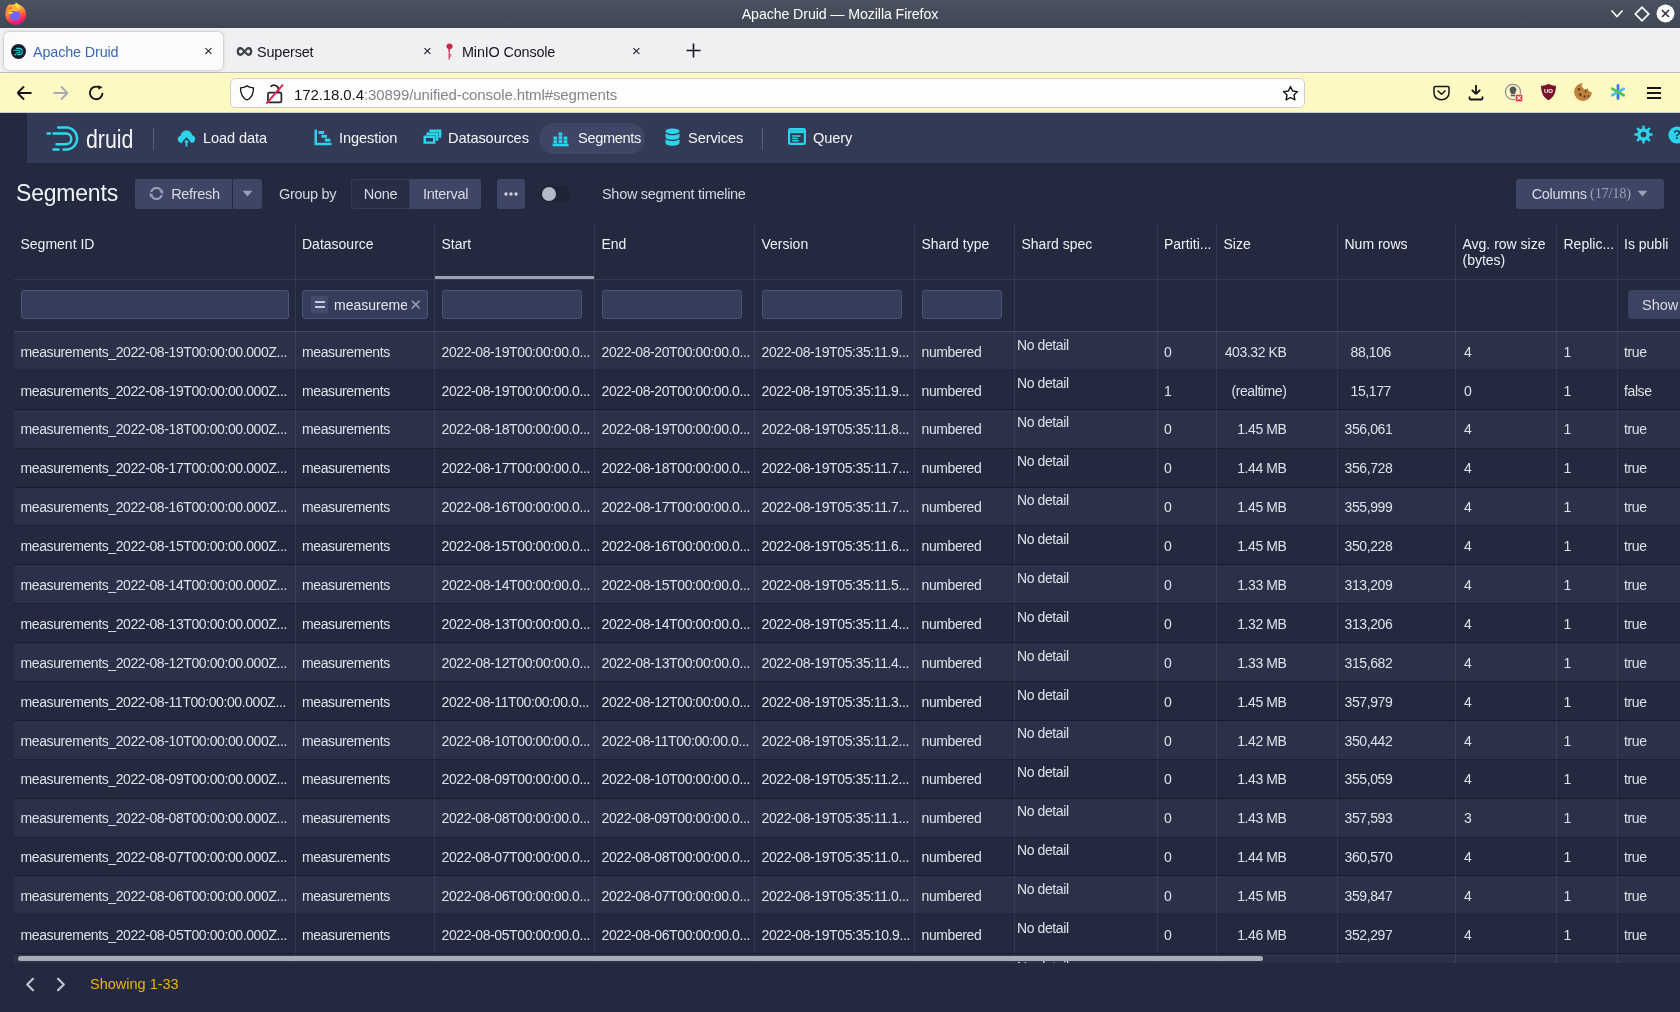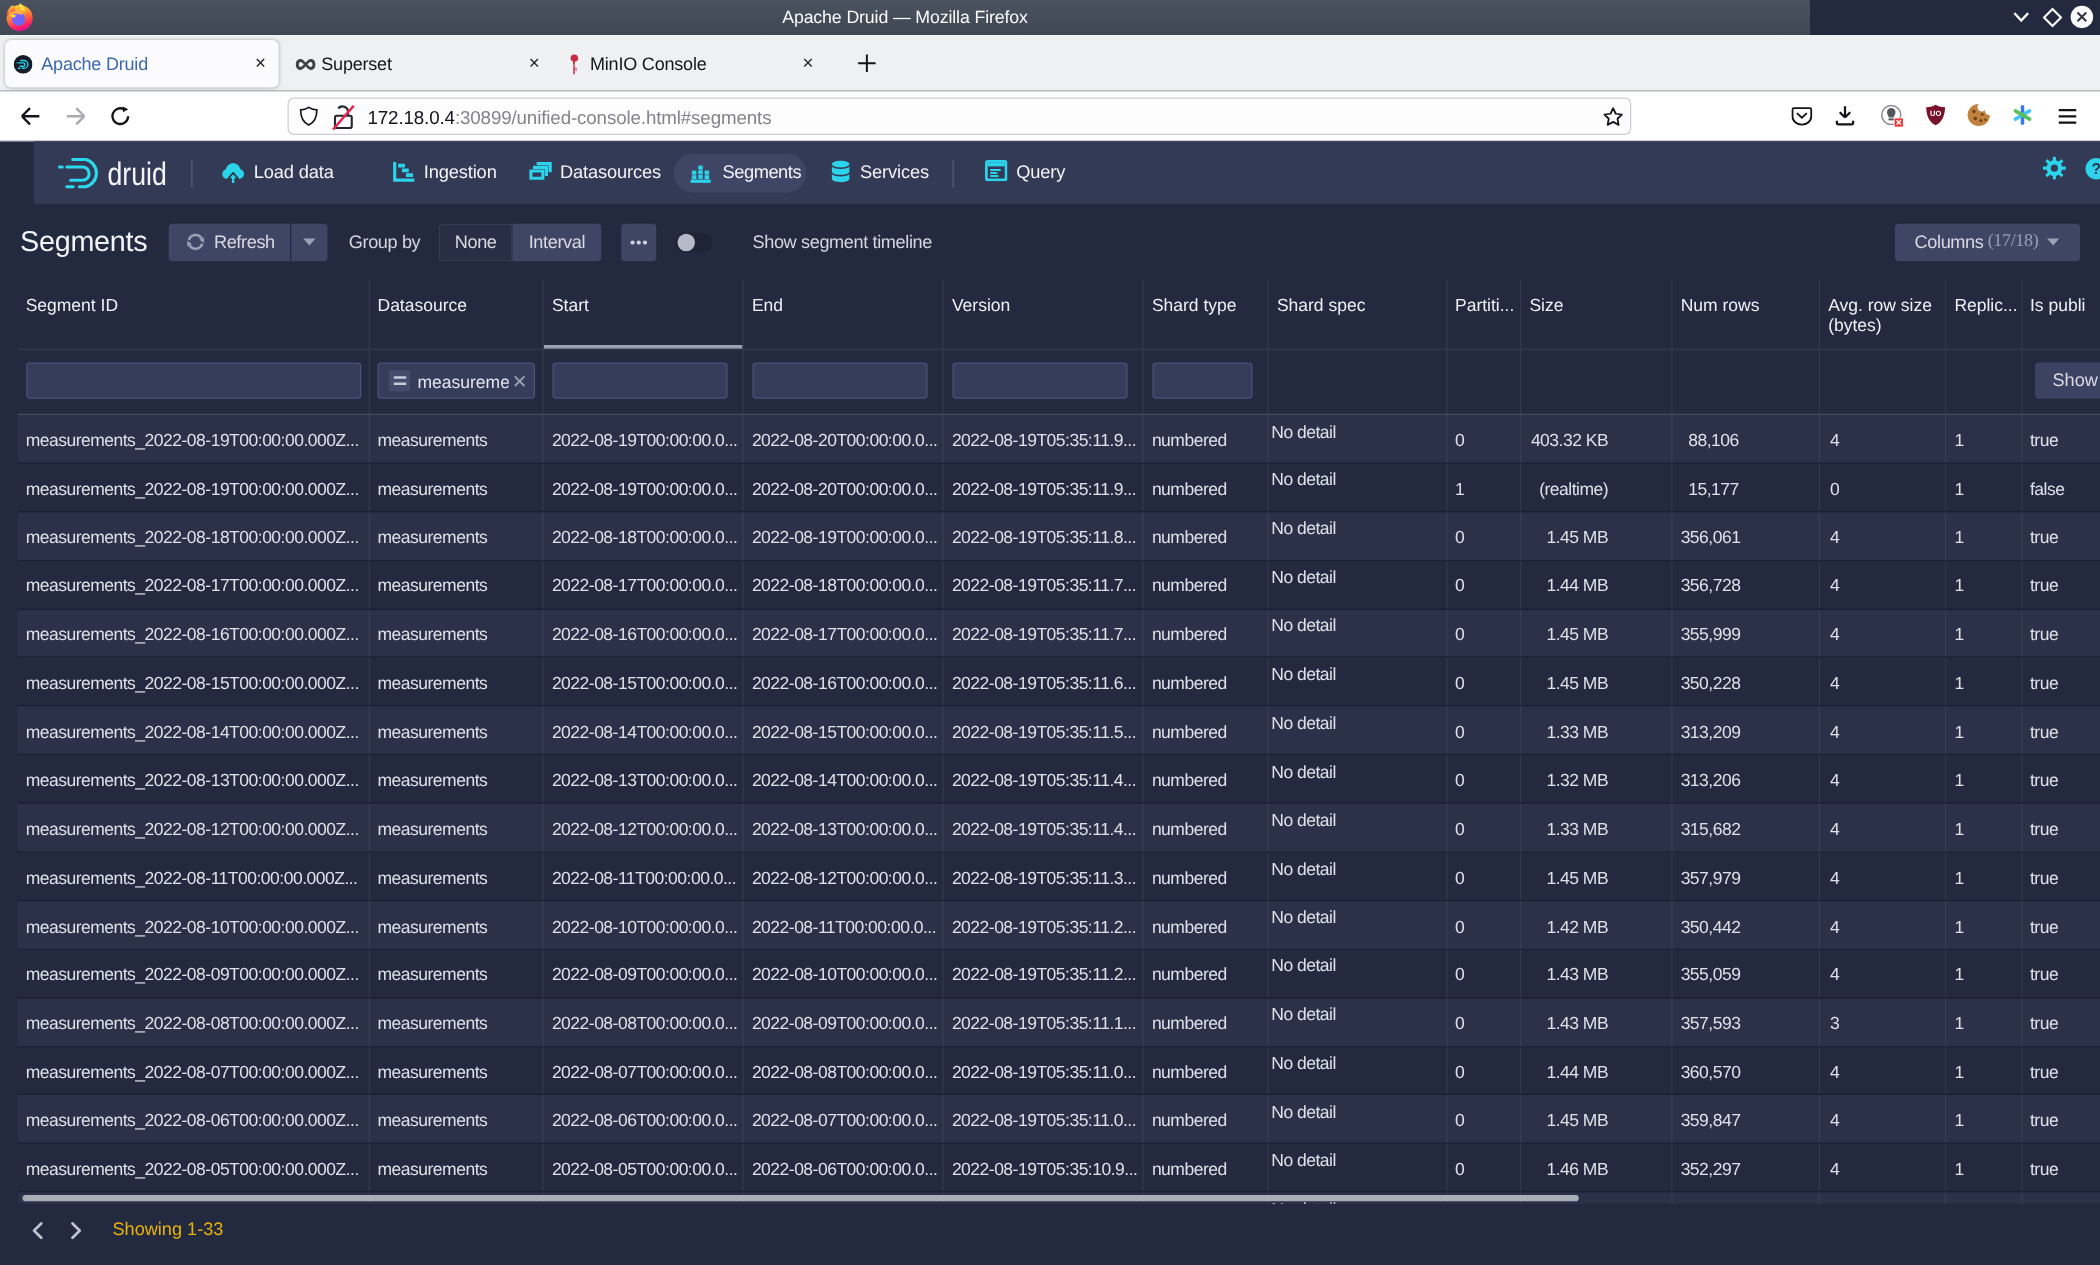--- a/index.html
+++ b/index.html
@@ -1,30 +1,30 @@
 <!DOCTYPE html>
 <html><head>
 <meta charset="utf-8">
 <style>
   * { margin:0; padding:0; box-sizing:border-box; }
   html,body { width:1680px; height:1012px; overflow:hidden; }
   body { font-family:"Liberation Sans", sans-serif; position:relative; background:#232a3f; }
   .abs { position:absolute; }
 
   
-  #titlebar { position:absolute; left:0; top:0; width:1448px; height:28px;
+  #titlebar { position:absolute; left:0; top:0; width:1680px; height:28px;
     background:linear-gradient(#4b525f,#404754); color:#fbfbfc; }
   #titletext { position:absolute; top:6px; left:0; width:100%; text-align:center;
     font-size:14.2px; color:#fbfbfc; letter-spacing:-0.1px; }
   #tabbar { position:absolute; left:0; top:28px; width:1680px; height:45px; background:#eef0f2; border-bottom:1px solid #b9bcc2; }
   .tab { position:absolute; top:4px; height:38px; border-radius:5px; }
   #tab1 { left:4px; width:219px; background:#fbfbfd; box-shadow:0 0 3px rgba(0,0,0,0.3); }
   .tabtitle { position:absolute; top:11.5px; font-size:14.4px; letter-spacing:-0.15px; white-space:nowrap; }
   .tabx { position:absolute; top:10px; font-size:15px; color:#24222b; }
-  #toolbar { position:absolute; left:0; top:73px; width:1680px; height:40px; background:#ffffff;
+  #toolbar { position:absolute; left:0; top:73px; width:1680px; height:40px; background:#fef9c3;
     border-bottom:1px solid #cacdd2; }
   #urlbox { position:absolute; left:230px; top:5px; width:1075px; height:30px; background:#fdfdfe;
     border:1px solid #cdced4; border-radius:5px; }
   #urltext { position:absolute; font-size:15px; color:#17161d; white-space:nowrap; letter-spacing:-0.1px; }
   #urltext .dim { color:#84848c; }
 
   
   #navbar { position:absolute; left:0; top:113px; width:1680px; height:50px; background:#333a55;margin-left:27px; }
   .navitem { position:absolute; top:0; height:50px; display:flex; align-items:center;
     color:#f3f5f9; font-size:14.6px; letter-spacing:-0.1px; }
@@ -112,21 +112,21 @@
       <div class="tabtitle" style="left:29px;color:#3c68ad;">Apache Druid</div>
       <div class="tabx" style="left:200px;">×</div>
     </div>
     <div class="tab" id="tab2" style="left:227px;width:224px;">
       <svg class="abs" style="left:9px;top:14px;" width="17" height="11" viewBox="0 0 17 11">
         <path d="M4.3 1.1 C6 1.1 7 2.4 8.5 4 C10 2.4 11 1.1 12.7 1.1 C15 1.1 16.3 2.9 16.3 5.5 C16.3 8.1 15 9.9 12.7 9.9 C11 9.9 10 8.6 8.5 7 C7 8.6 6 9.9 4.3 9.9 C2 9.9 0.7 8.1 0.7 5.5 C0.7 2.9 2 1.1 4.3 1.1 Z M4.5 3.6 C3.4 3.6 3 4.4 3 5.5 C3 6.6 3.4 7.4 4.5 7.4 C5.5 7.4 6.3 6.4 7 5.5 C6.3 4.6 5.5 3.6 4.5 3.6 Z M12.5 3.6 C11.5 3.6 10.7 4.6 10 5.5 C10.7 6.4 11.5 7.4 12.5 7.4 C13.6 7.4 14 6.6 14 5.5 C14 4.4 13.6 3.6 12.5 3.6 Z" fill="#3f4147"></path>
       </svg>
       <div class="tabtitle" style="left:30px;color:#15141a;">Superset</div>
       <div class="tabx" style="left:196px;">×</div>
     </div>
-    <div class="tab" id="tab3" style="left:443px;width:224px;text-align:right;">
+    <div class="tab" id="tab3" style="left:433px;width:224px;text-align:right;">
       <svg class="abs" style="left:12px;top:11px;" width="9" height="17" viewBox="0 0 9 17">
         <path d="M4.4 0.6 C6.4 0.6 7.6 1.9 7.6 3.5 C7.6 5.1 6.4 6.2 4.9 6.2 L4.9 9.5 L3.4 8.4 L3.4 6 C2.2 5.6 1.4 4.7 1.4 3.5 C1.4 1.9 2.6 0.6 4.4 0.6 Z" fill="#c72b48"></path>
         <path d="M3.6 8.9 L4.8 9.8 L4.8 16.4 L3.6 16.4 Z" fill="#c72b48"></path>
         <path d="M5.4 10.6 L6.2 11.2 L6.2 14 L5.4 13.4 Z" fill="#c72b48"></path>
       </svg>
       <div class="tabtitle" style="left:29px;color:#15141a;">MinIO Console</div>
       <div class="tabx" style="left:199px;">×</div>
     </div>
     <svg class="abs" style="left:685px;top:14px;" width="17" height="17" viewBox="0 0 17 17">
       <path d="M8.5 1.5 V15.5 M1.5 8.5 H15.5" stroke="#15141a" stroke-width="1.6"></path>

